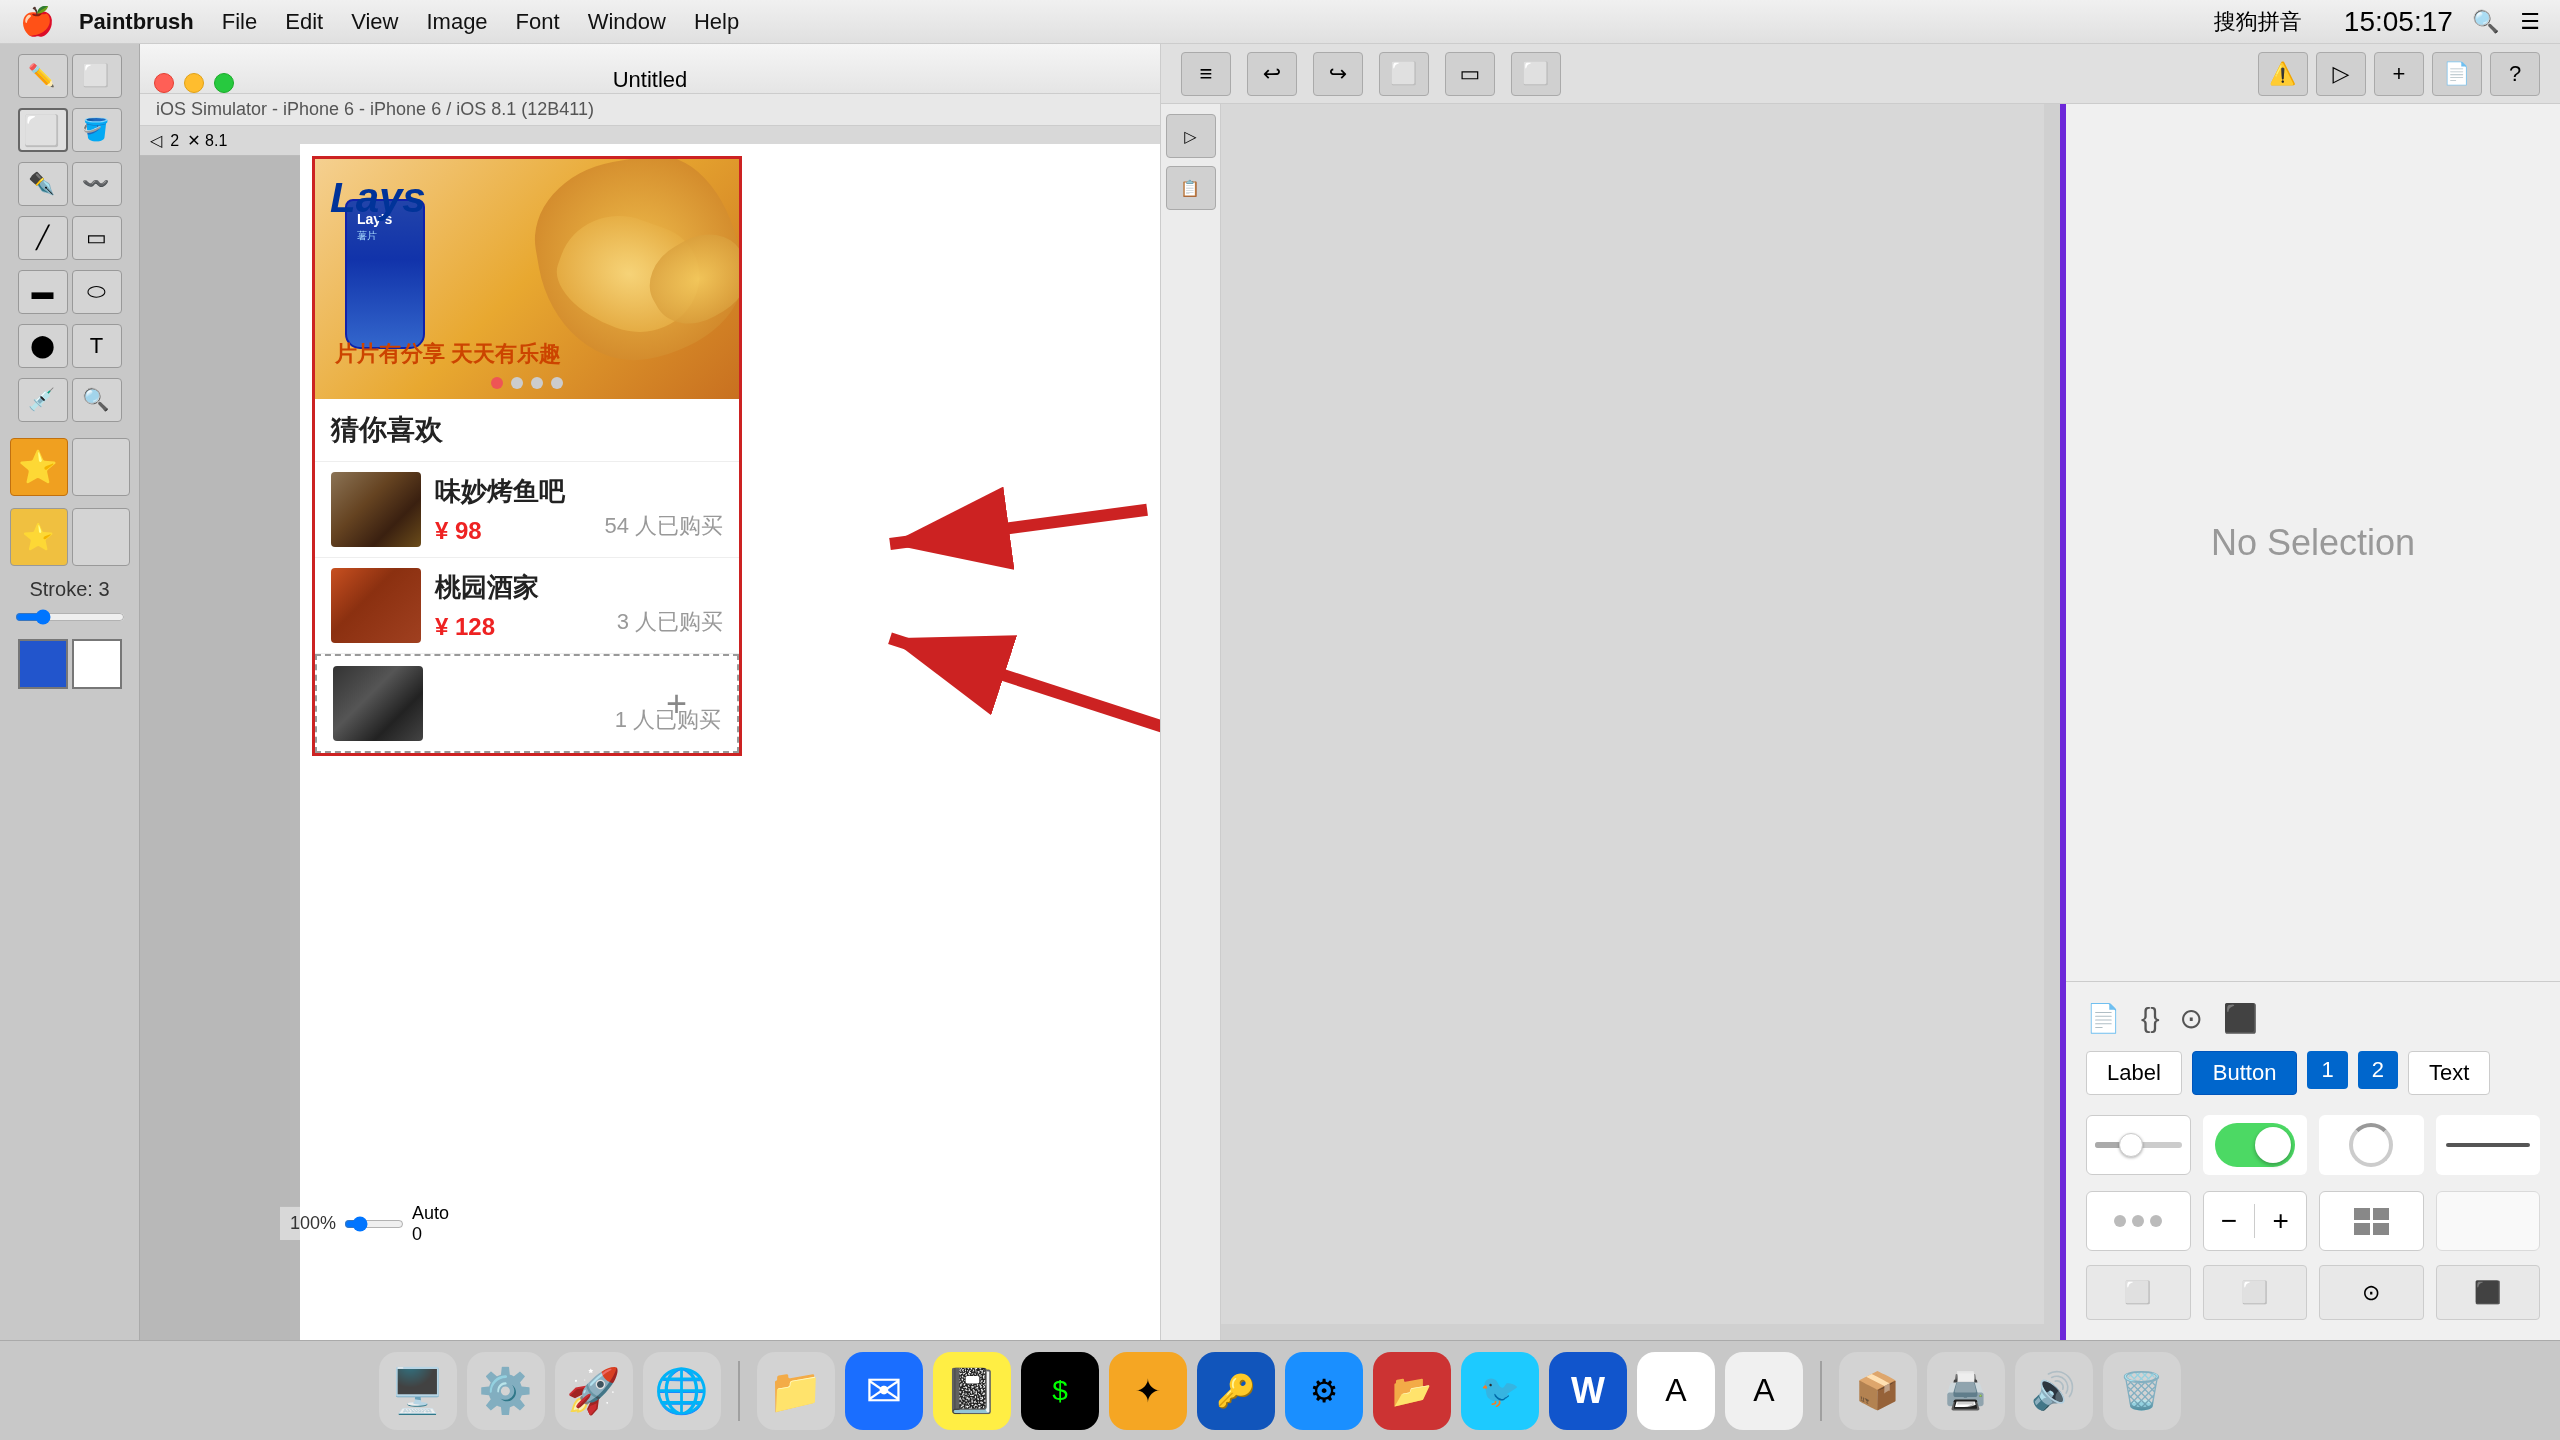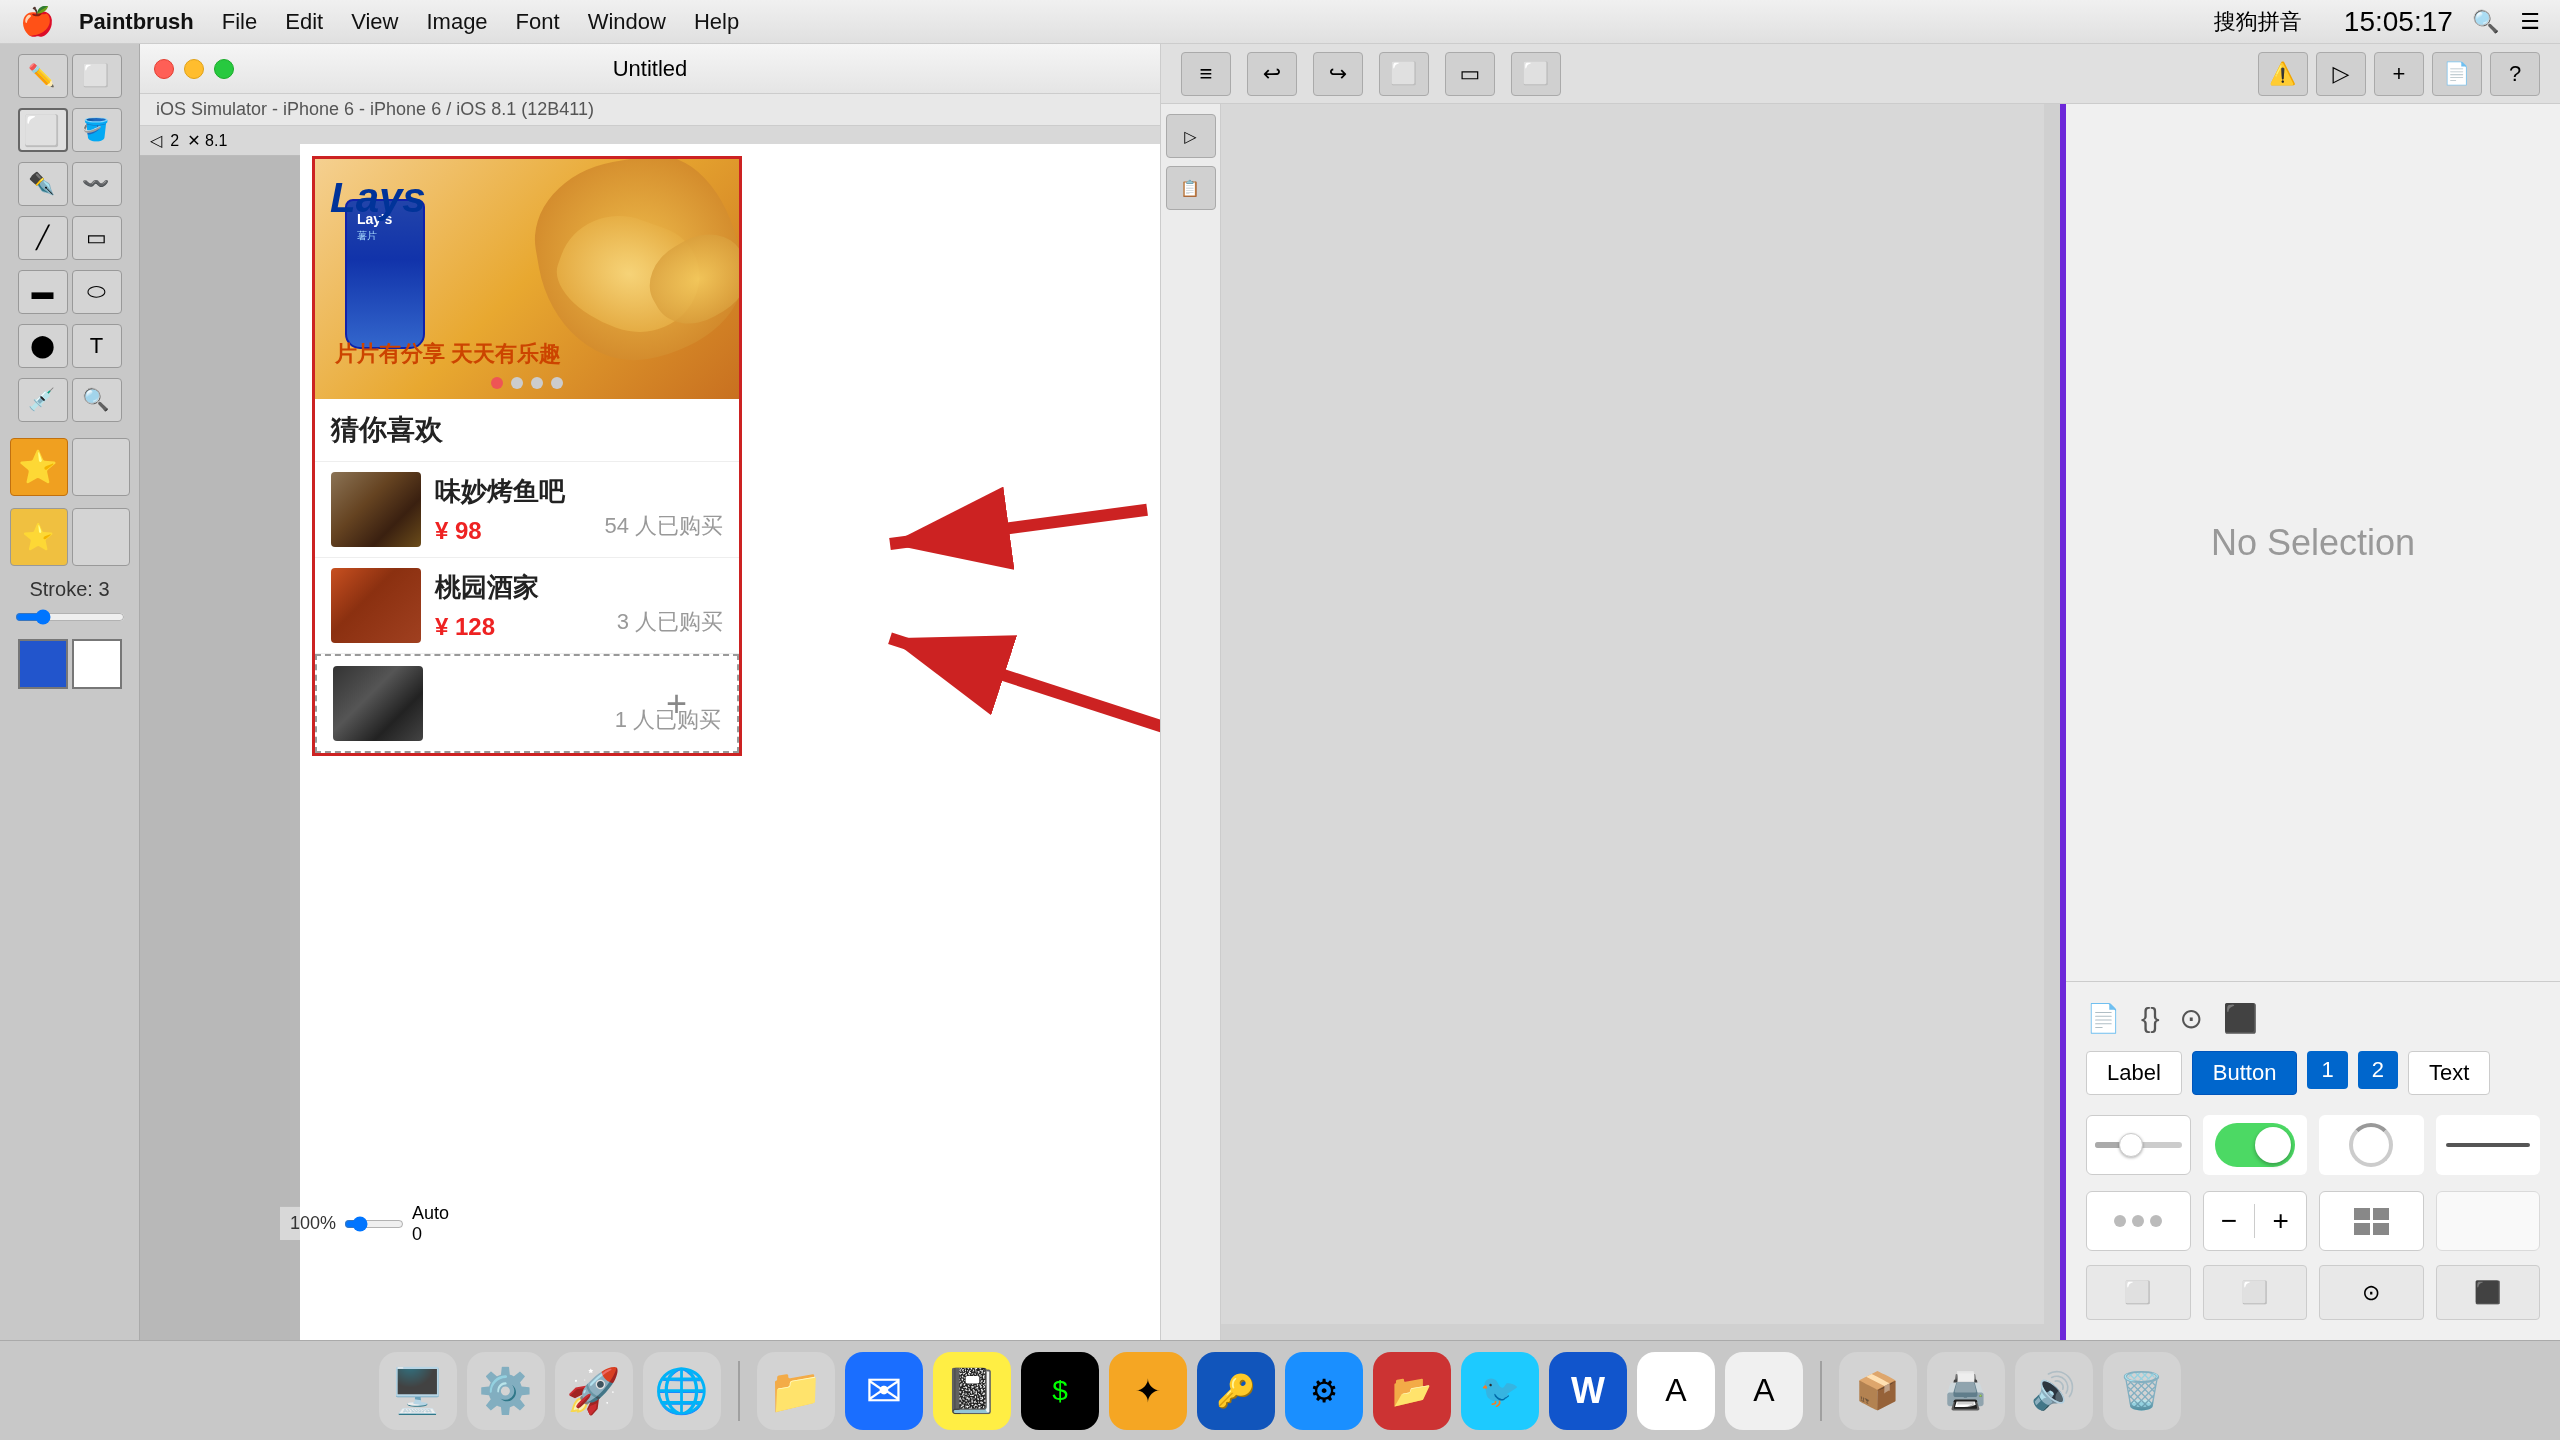--- a/index.html
+++ b/index.html
@@ -122,21 +122,21 @@
     }
 
     
     .window-titlebar {
       position: absolute;
       top: 0; left: 0; right: 0;
       height: 50px;
       background: linear-gradient(180deg, #f5f5f5, #e5e5e5);
       border-bottom: 1px solid #ccc;
       display: flex;
-      align-items: center;
+      align-items: flex-end;
       justify-content: center;
       font-size: 22px;
     }
     .window-controls {
       position: absolute;
       left: 14px;
       display: flex;
       gap: 10px;
     }
     .wc { width: 20px; height: 20px; border-radius: 50%; }

